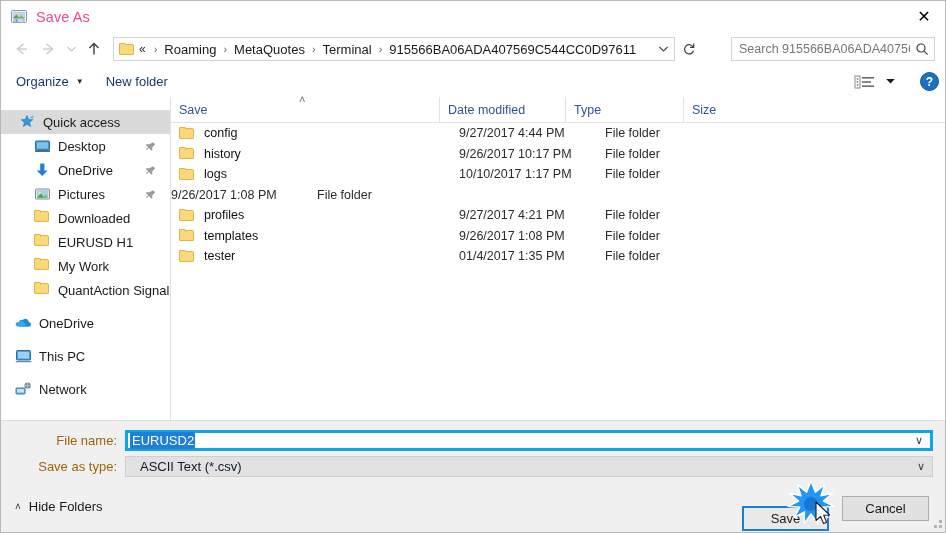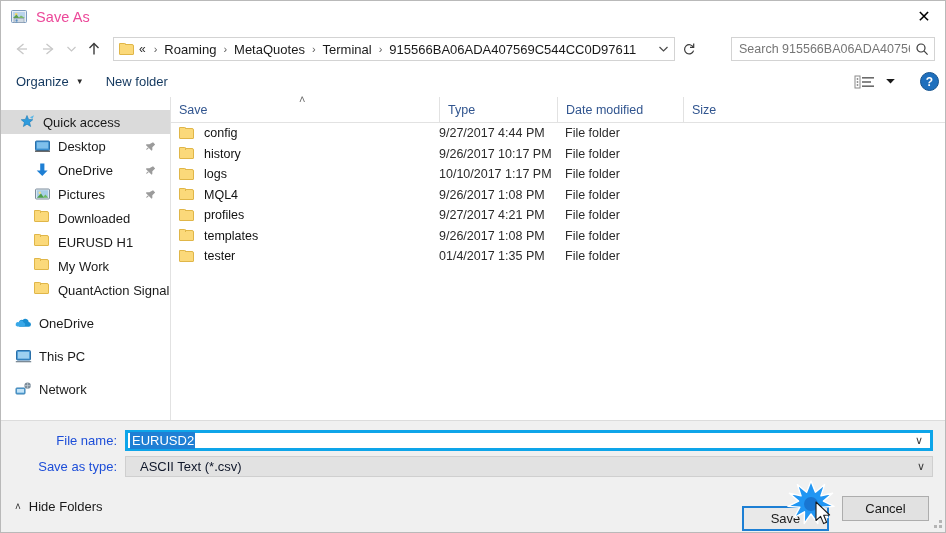--- a/index.html
+++ b/index.html
@@ -291,20 +291,21 @@
     left: 128px; top: -4px;
     font-size: 11px;
     color: #6a6a6a;
   }
   .row {
     height: 20.5px;
     display: flex;
     align-items: center;
     font-size: 12.5px;
     color: #111;
+    gap: 20px;
   }
   .row:first-of-type { margin-top: 4px; }
   .cell {
     box-sizing: border-box;
     display: flex; align-items: center;
     white-space: nowrap;
     overflow: hidden;
   }
   .cell.name { padding-left: 8px; }
   .cell .folder { margin-right: 9px; flex: 0 0 auto; }
@@ -317,21 +318,21 @@
     width: 946px; height: 114px;
     background: #f0f0f0;
     border-top: 1px solid #dcdcdc;
   }
   .field-row {
     position: absolute;
     display: flex; align-items: center;
   }
   .field-label {
     font-size: 13px;
-    color: #1d4ed8;
+    color: #a16207;
     text-align: right;
     width: 110px;
     padding-right: 8px;
     box-sizing: border-box;
   }
   .combo {
     height: 21px;
     width: 808px;
     box-sizing: border-box;
     display: flex; align-items: center;
@@ -648,25 +649,25 @@
         </span>
         <span class="side-label">Network</span>
       </div>
     </div>
 
     <div class="listarea">
       <div class="col-head">
         <div class="col first" style="width:268px">
           <span>Save</span>
         </div>
+        <div class="col" style="width:126px">
+          <span>Date modified</span>
+        </div>
         <div class="col" style="width:118px">
           <span>Type</span>
-        </div>
-        <div class="col" style="width:126px">
-          <span>Date modified</span>
         </div>
         <div class="col" style="width:80px">
           <span>Size</span>
         </div>
         <span class="sort-mark">˄</span>
       </div>
 
       <div class="row">
         <div class="cell name" style="width:268px">
           <span class="folder"></span>
@@ -691,24 +692,20 @@
         <div class="cell name" style="width:268px">
           <span class="folder"></span>
           <span>logs</span>
         </div>
         <div class="cell dim" style="width:126px">10/10/2017 1:17 PM</div>
         <div class="cell dim" style="width:118px">File folder</div>
         <div class="cell dim" style="width:80px"></div>
       </div>
 
       <div class="row">
-        <div class="cell name" style="width:268px">
-          <span class="folder"></span>
-          <span>MQL4</span>
-        </div>
         <div class="cell dim" style="width:126px">9/26/2017 1:08 PM</div>
         <div class="cell dim" style="width:118px">File folder</div>
         <div class="cell dim" style="width:80px"></div>
       </div>
 
       <div class="row">
         <div class="cell name" style="width:268px">
           <span class="folder"></span>
           <span>profiles</span>
         </div>

